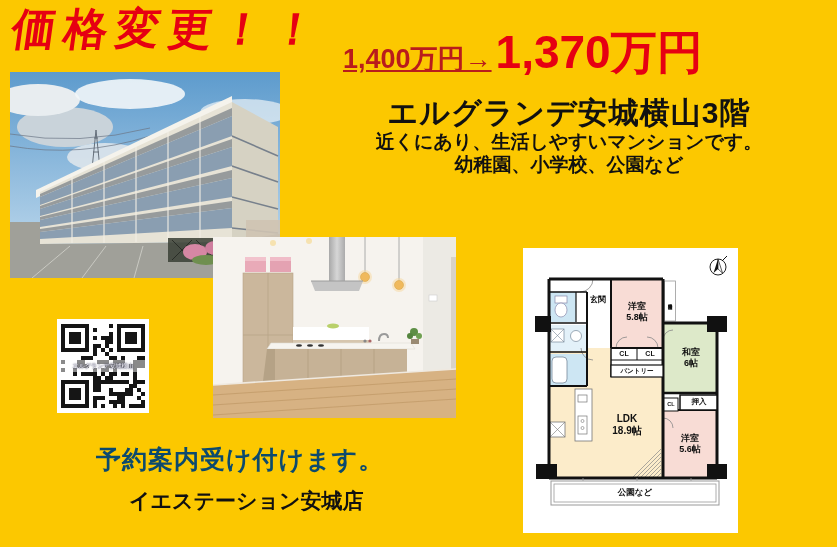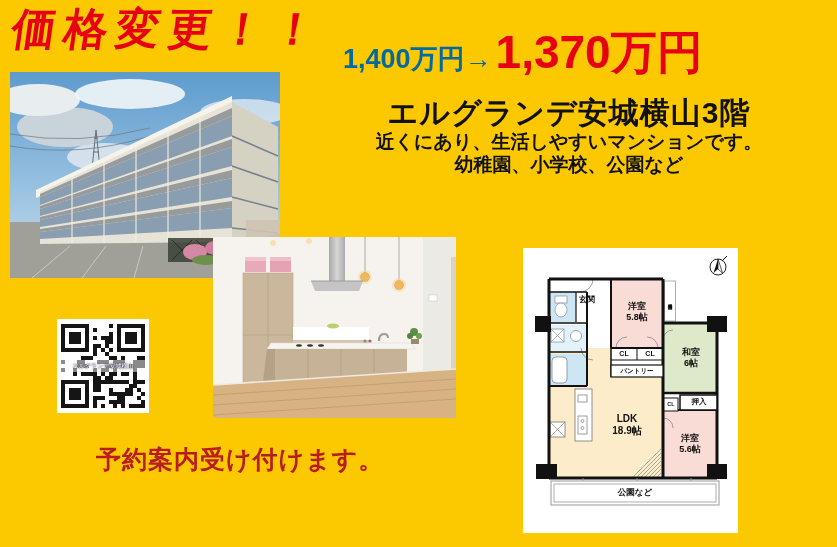--- a/index.html
+++ b/index.html
@@ -13,21 +13,21 @@
     position:absolute;left:8px;top:0px;
     font-family:"DejaVu Serif","Liberation Serif",serif;
     font-weight:bold;font-size:44px;color:#E60012;
     letter-spacing:8px;transform:skewX(-8deg);transform-origin:left bottom;
     white-space:nowrap;
   }
   .price-line{
     position:absolute;left:343px;top:22px;
     display:flex;align-items:baseline;white-space:nowrap;
   }
-  .old-price{font-size:27px;font-weight:bold;color:#0369a1;}
+  .old-price{font-size:27px;font-weight:bold;color:#b91c1c;text-decoration:underline;}
   .new-price{font-size:46px;font-weight:bold;color:#E60012;margin-left:4px;}
   
   .property{
     position:absolute;left:362px;top:96px;width:414px;
     text-align:center;color:#111;
   }
   .property-name{font-size:30px;font-weight:bold;line-height:1.12;letter-spacing:1px;white-space:nowrap;}
   .property-line{font-size:19px;font-weight:bold;line-height:1.24;white-space:nowrap;}
   
   .photo{position:absolute;display:block;}
@@ -51,21 +51,21 @@
   
   .floorplan{position:absolute;left:523px;top:248px;width:215px;height:285px;background:#fff;z-index:1;}
   .floorplan svg{position:absolute;inset:0;}
   .fp-label{
     position:absolute;transform:translate(-50%,-50%);
     text-align:center;color:#111;font-weight:bold;
     white-space:pre-line;line-height:1.18;z-index:2;
   }
   .fp-vert{writing-mode:vertical-rl;letter-spacing:0;}
   
-  .footer-reserve{position:absolute;left:96px;top:443px;font-size:25px;font-weight:bold;color:#b91c1c;letter-spacing:1px;white-space:nowrap;}
+  .footer-reserve{position:absolute;left:96px;top:443px;font-size:25px;font-weight:bold;color:#0c4a6e;letter-spacing:1px;white-space:nowrap;}
   .footer-store{position:absolute;left:129px;top:487px;font-size:21px;font-weight:bold;color:#111;white-space:nowrap;}
   .footer-phone{position:absolute;left:122px;top:508px;font-size:27px;font-weight:bold;color:#E60012;letter-spacing:1px;white-space:nowrap;}
 </style>
 </head>
 <body>
 
 <div class="flyer">
 
   <div class="price-change">価格変更！！</div>
 
@@ -424,33 +424,34 @@
       <line x1="114" y1="230" x2="114" y2="233" stroke="#999" stroke-width="0.8"></line>
       <line x1="168" y1="230" x2="168" y2="233" stroke="#999" stroke-width="0.8"></line>
 
       <g transform="translate(195,19)">
         <circle r="8" fill="#fff" stroke="#222" stroke-width="1"></circle>
         <polygon points="0,-8 -4.5,6 0,2" fill="#111"></polygon>
         <polygon points="0,-8 4.5,6 0,2" fill="#fff" stroke="#111" stroke-width="0.7"></polygon>
         <line x1="4" y1="-6" x2="9" y2="-11" stroke="#111" stroke-width="1"></line>
       </g>
     </svg>
-    <div class="fp-label" style="left:64px;top:52px;font-size:8px;">玄関</div>
+    <div class="fp-label" style="left:75px;top:52px;font-size:8px;">玄関</div>
     <div class="fp-label" style="left:114px;top:64px;font-size:9px;">洋室
 5.8帖</div>
     <div class="fp-label fp-vert" style="left:147px;top:53px;font-size:4.3px;">室外機置場</div>
     <div class="fp-label" style="left:168px;top:110px;font-size:9px;">和室
 6帖</div>
     <div class="fp-label" style="left:101px;top:106px;font-size:7px;">CL</div>
     <div class="fp-label" style="left:127px;top:106px;font-size:7px;">CL</div>
     <div class="fp-label" style="left:114px;top:123px;font-size:6.5px;">パントリー</div>
     <div class="fp-label" style="left:176px;top:154px;font-size:7.5px;">押入</div>
     <div class="fp-label" style="left:148px;top:156px;font-size:5.5px;">CL</div>
     <div class="fp-label" style="left:104px;top:177px;font-size:10px;">LDK
 18.9帖</div>
     <div class="fp-label" style="left:167px;top:196px;font-size:9px;">洋室
 5.6帖</div>
     <div class="fp-label" style="left:112px;top:244px;font-size:8.5px;">公園など</div>
   </div>
 
   <div class="footer-reserve">予約案内受け付けます。</div>
+  <div class="footer-store">イエステーション安城店</div>
 
 </div>
 
 </body></html>

